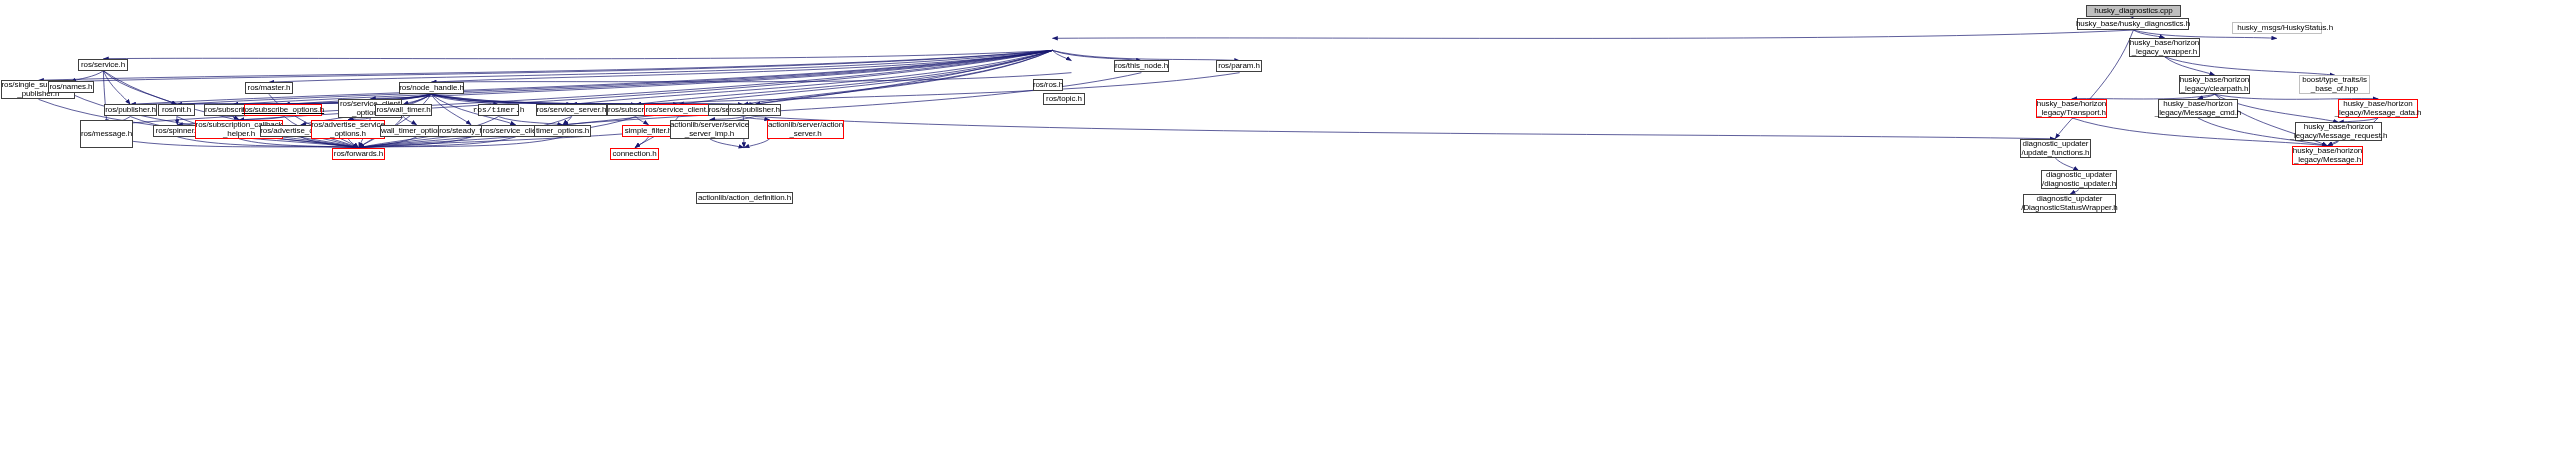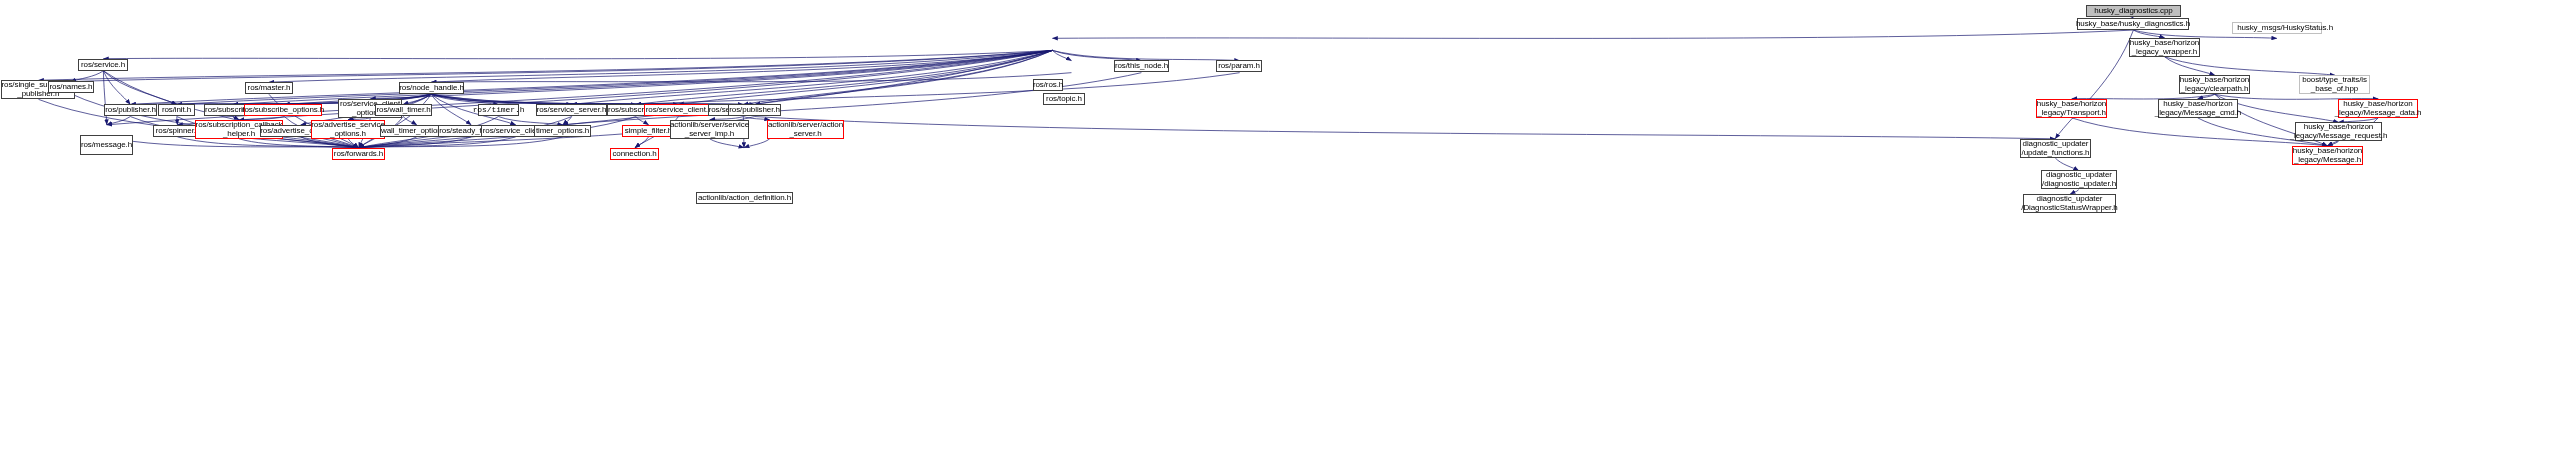--- a/index.html
+++ b/index.html
@@ -162,31 +162,31 @@
       <div class="node" style="left: 1114px; top: 60px; width: 55px; height: 12px;">ros/this_node.h</div>
       <div class="node" style="left: 1216px; top: 60px; width: 46px; height: 12px; text-align: right;">ros/param.h</div>
       <div class="node" style="left: 1.3px; top: 80px; width: 74px; height: 19px;">ros/single_subscriber
 _publisher.h</div>
       <div class="node" style="left: 48px; top: 81px; width: 46px; height: 12px;">ros/names.h</div>
       <div class="node" style="left: 245px; top: 82px; width: 48px; height: 12px;">ros/master.h</div>
       <div class="node" style="left: 399px; top: 82px; width: 65px; height: 12px;">ros/node_handle.h</div>
       <div class="node" style="left: 104px; top: 104px; width: 53px; height: 12px;">ros/publisher.h</div>
       <div class="node" style="left: 158px; top: 104px; width: 37px; height: 12px;">ros/init.h</div>
       <div class="node" style="left: 204px; top: 104px; width: 57px; height: 12px;">ros/subscriber.h</div>
-      <div class="node red" style="left: 244px; top: 104px; width: 78px; height: 12px;">ros/subscribe_options.h</div>
+      <div class="node red" style="left: 244px; top: 104px; width: 78px; height: 12px; text-decoration: underline;">ros/subscribe_options.h</div>
       <div class="node" style="left: 338px; top: 99px; width: 64px; height: 19px;">ros/service_client
 _options.h</div>
       <div class="node" style="left: 375px; top: 104px; width: 57px; height: 12px;">ros/wall_timer.h</div>
       <div class="node" style="left: 478px; top: 104px; width: 41px; height: 12px; font-family: Liberation Mono, monospace;">ros/timer.h</div>
       <div class="node" style="left: 536px; top: 104px; width: 71px; height: 12px;">ros/service_server.h</div>
       <div class="node" style="left: 607px; top: 104px; width: 57px; height: 12px;">ros/subscriber.h</div>
       <div class="node red" style="left: 644px; top: 104px; width: 70px; height: 12px;">ros/service_client.h</div>
       <div class="node" style="left: 708px; top: 104px; width: 71px; height: 12px;">ros/service_server.h</div>
       <div class="node" style="left: 728px; top: 104px; width: 53px; height: 12px;">ros/publisher.h</div>
-      <div class="node" style="left: 80px; top: 135px; width: 53px; height: 20px;">ros/message.h</div>
+      <div class="node" style="left: 80px; top: 120px; width: 53px; height: 28px;">ros/message.h</div>
       <div class="node" style="left: 153px; top: 125px; width: 50px; height: 12px;">ros/spinner.h</div>
       <div class="node red" style="left: 195px; top: 120px; width: 88px; height: 19px;">ros/subscription_callback
 _helper.h</div>
       <div class="node" style="left: 260px; top: 125px; width: 81px; height: 12px;">ros/advertise_options.h</div>
       <div class="node red" style="left: 311px; top: 120px; width: 74px; height: 19px;">ros/advertise_service
 _options.h</div>
       <div class="node" style="left: 380px; top: 125px; width: 73px; height: 12px;">wall_timer_options.h</div>
       <div class="node" style="left: 438px; top: 125px; width: 66px; height: 12px;">ros/steady_timer.h</div>
       <div class="node" style="left: 481px; top: 125px; width: 70px; height: 12px;">ros/service_client.h</div>
       <div class="node" style="left: 534px; top: 125px; width: 57px; height: 12px;">timer_options.h</div>

